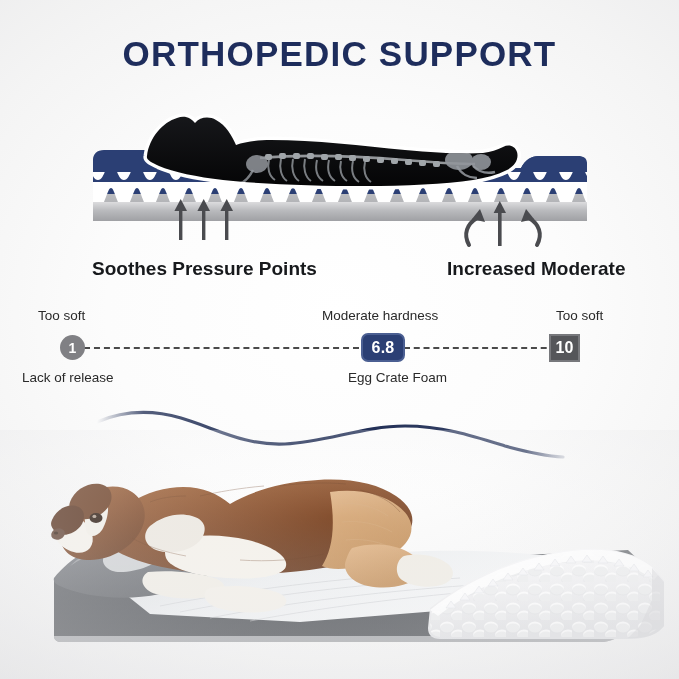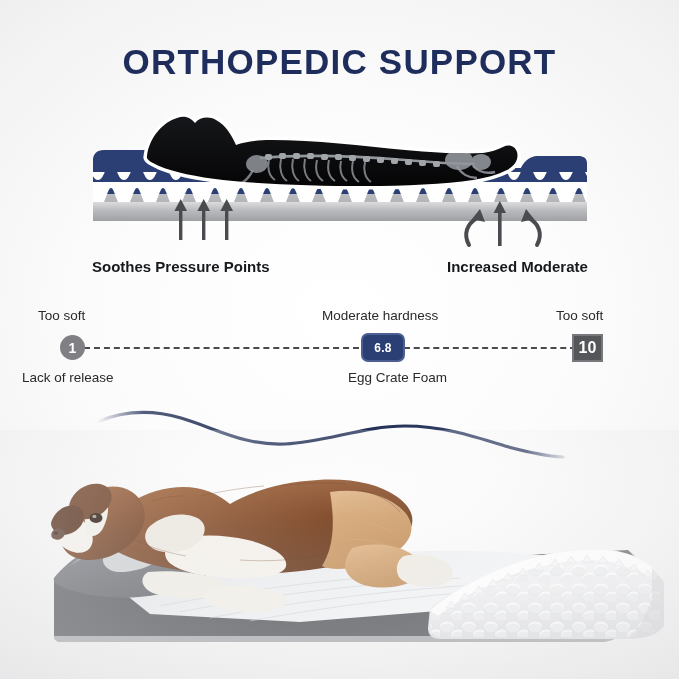--- a/index.html
+++ b/index.html
@@ -19,21 +19,21 @@
     width: 679px;
     height: 679px;
     background:
       radial-gradient(ellipse 90% 75% at 50% 46%, #ffffff 0%, #fcfcfc 38%, #f4f4f4 68%, #e9e9ea 100%);
     overflow: hidden;
   }
 
   
   #title {
     position: absolute;
-    top: 40px;
+    top: 32px;
     left: 0;
     width: 679px;
     text-align: center;
     font-size: 35px;
     font-weight: bold;
     letter-spacing: 1.2px;
     color: #1e2d5c;
     line-height: 44px;
     white-space: nowrap;
   }
@@ -43,21 +43,21 @@
     position: absolute;
     left: 85px;
     top: 98px;
     width: 510px;
     height: 150px;
   }
   #cross-section svg { display: block; }
 
   .caption {
     position: absolute;
-    font-size: 15px;
+    font-size: 19px;
     font-weight: bold;
     color: #17191c;
     white-space: nowrap;
   }
   #caption-pressure { left: 92px; top: 258px; }
   #caption-airflow  { left: 447px; top: 258px; }
 
   
   #scale {
     position: absolute;
@@ -113,25 +113,25 @@
     font-size: 14px;
   }
   #badge-value {
     left: 361px;
     top: 31px;
     width: 44px;
     height: 29px;
     border-radius: 7px;
     background: #2b3f74;
     border: 2px solid #4b5f92;
-    font-size: 12px;
+    font-size: 16px;
     letter-spacing: 0.2px;
   }
   #badge-max {
-    left: 572px;
+    left: 549px;
     top: 32px;
     width: 31px;
     height: 28px;
     background: #55565a;
     border: 2px solid #77787c;
     font-size: 16px;
   }
 
   
   #wave-accent {

